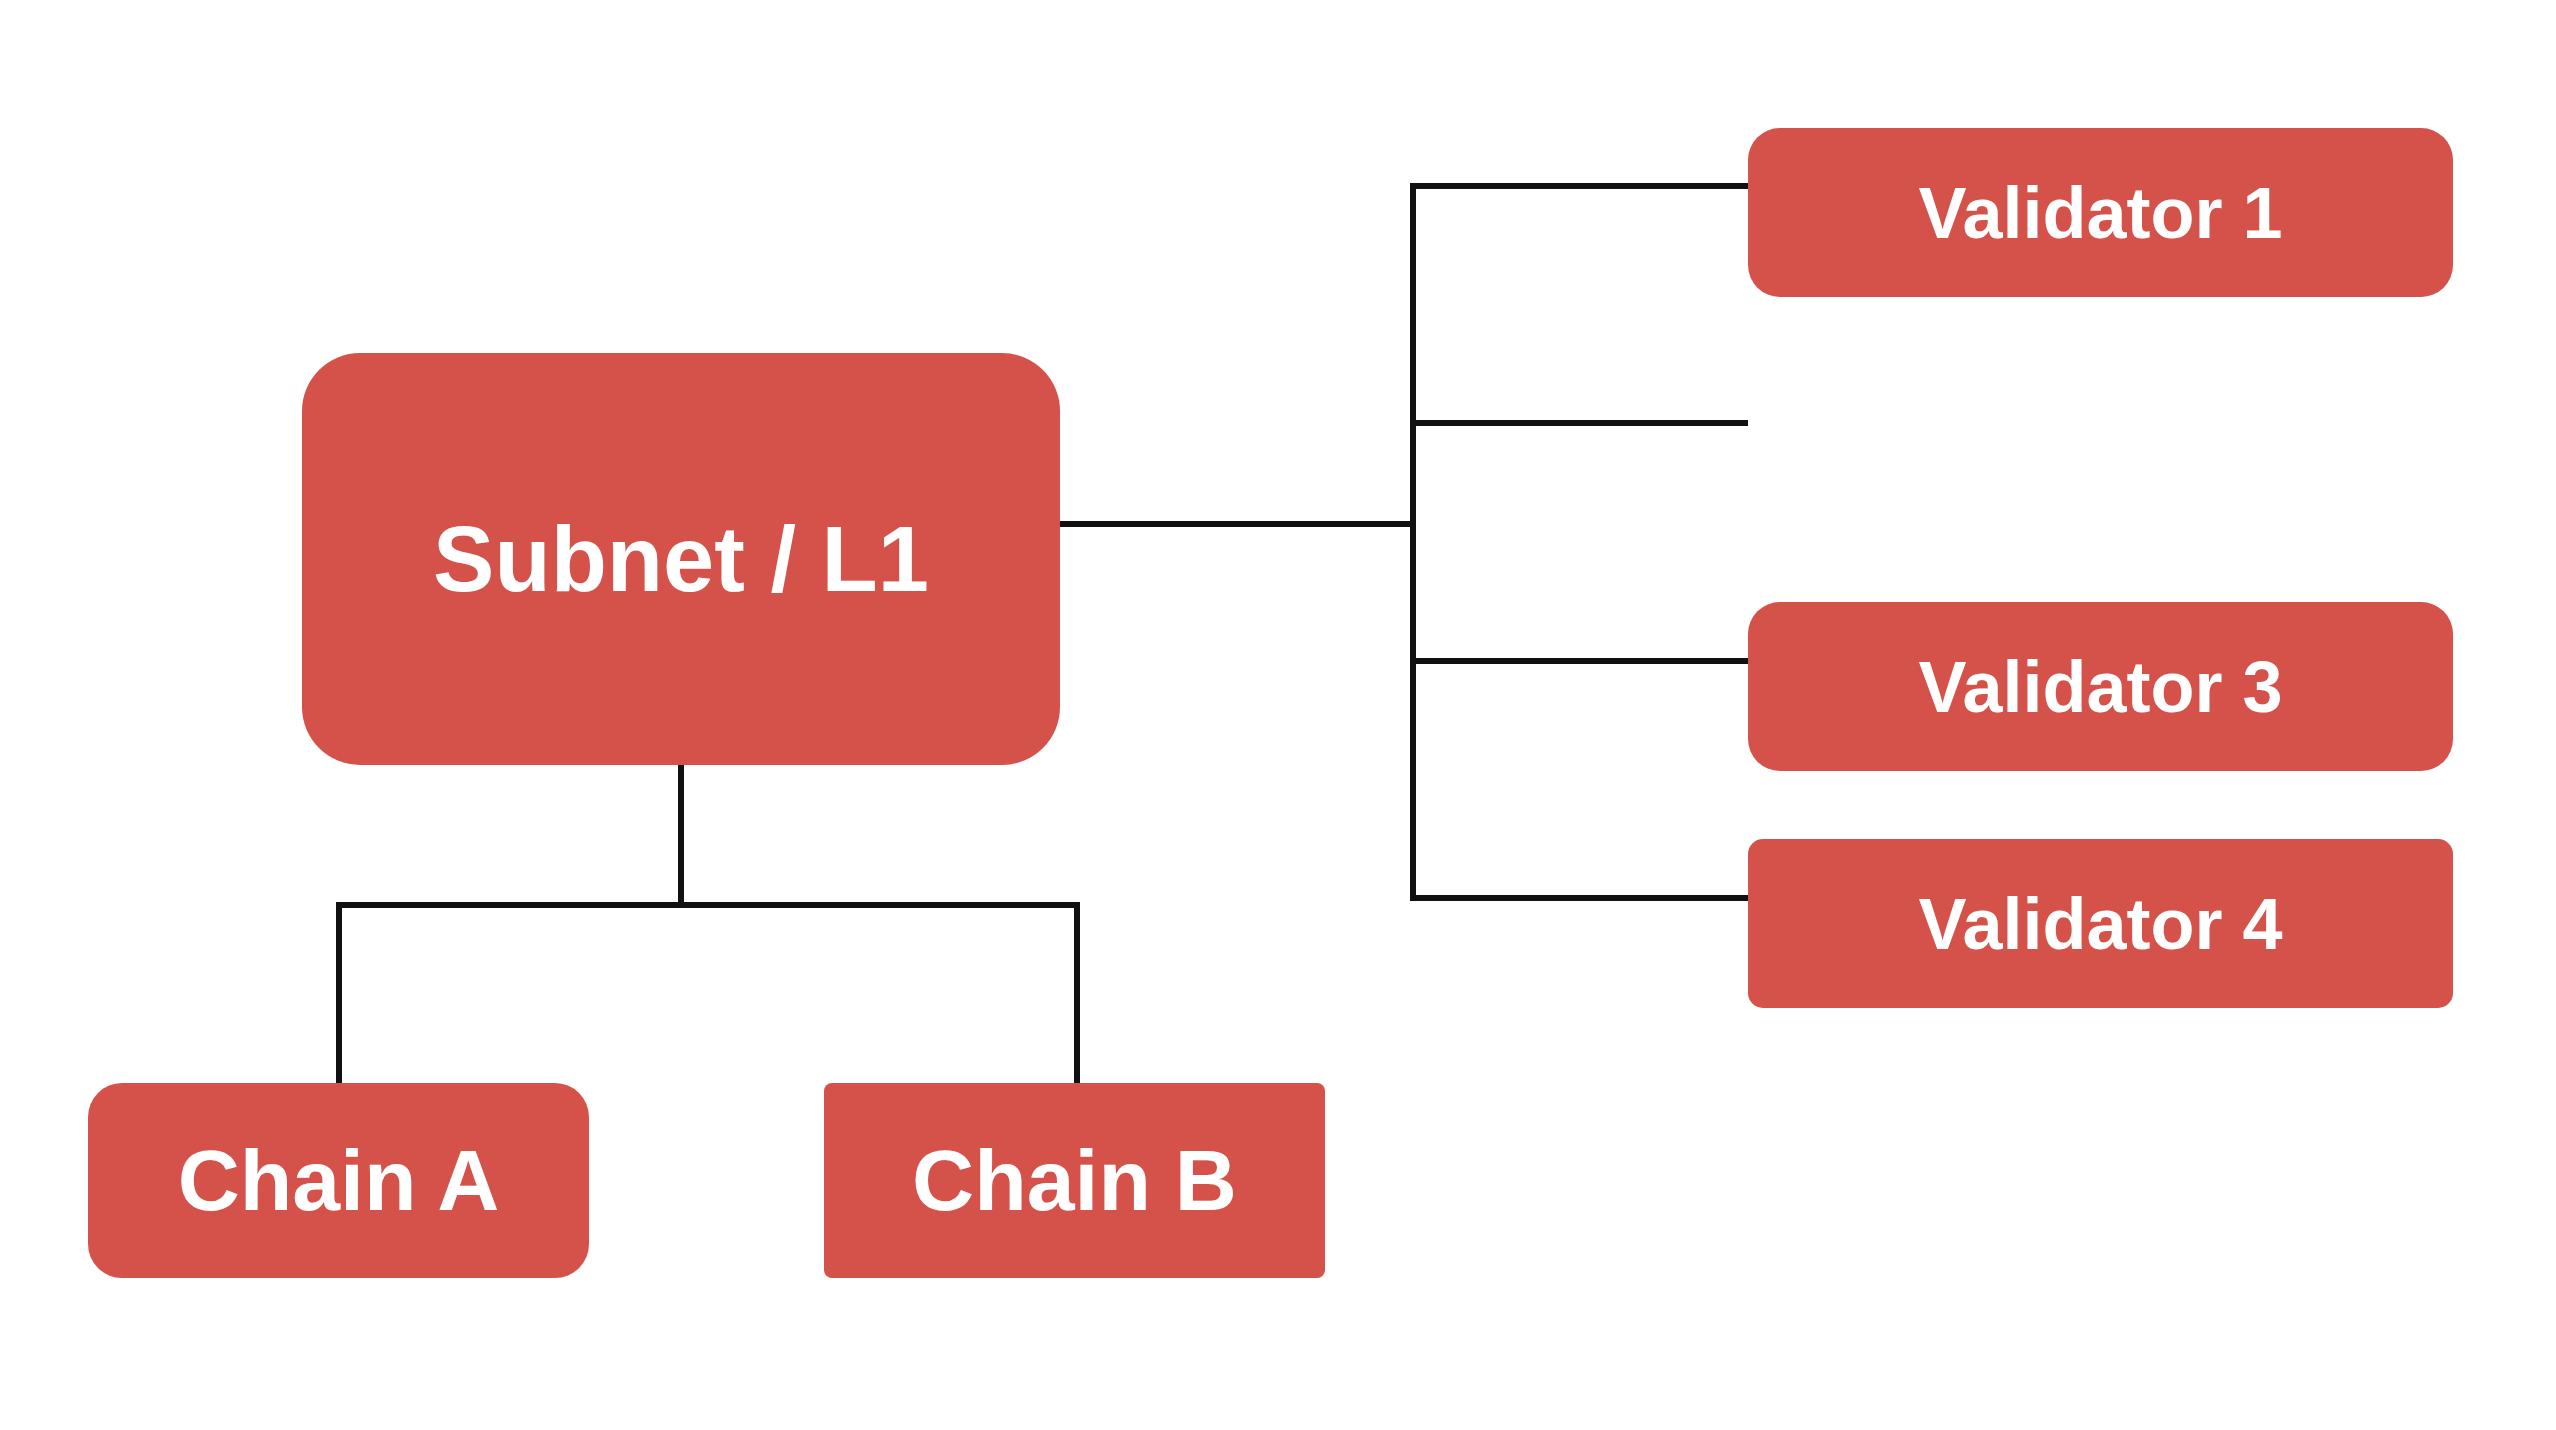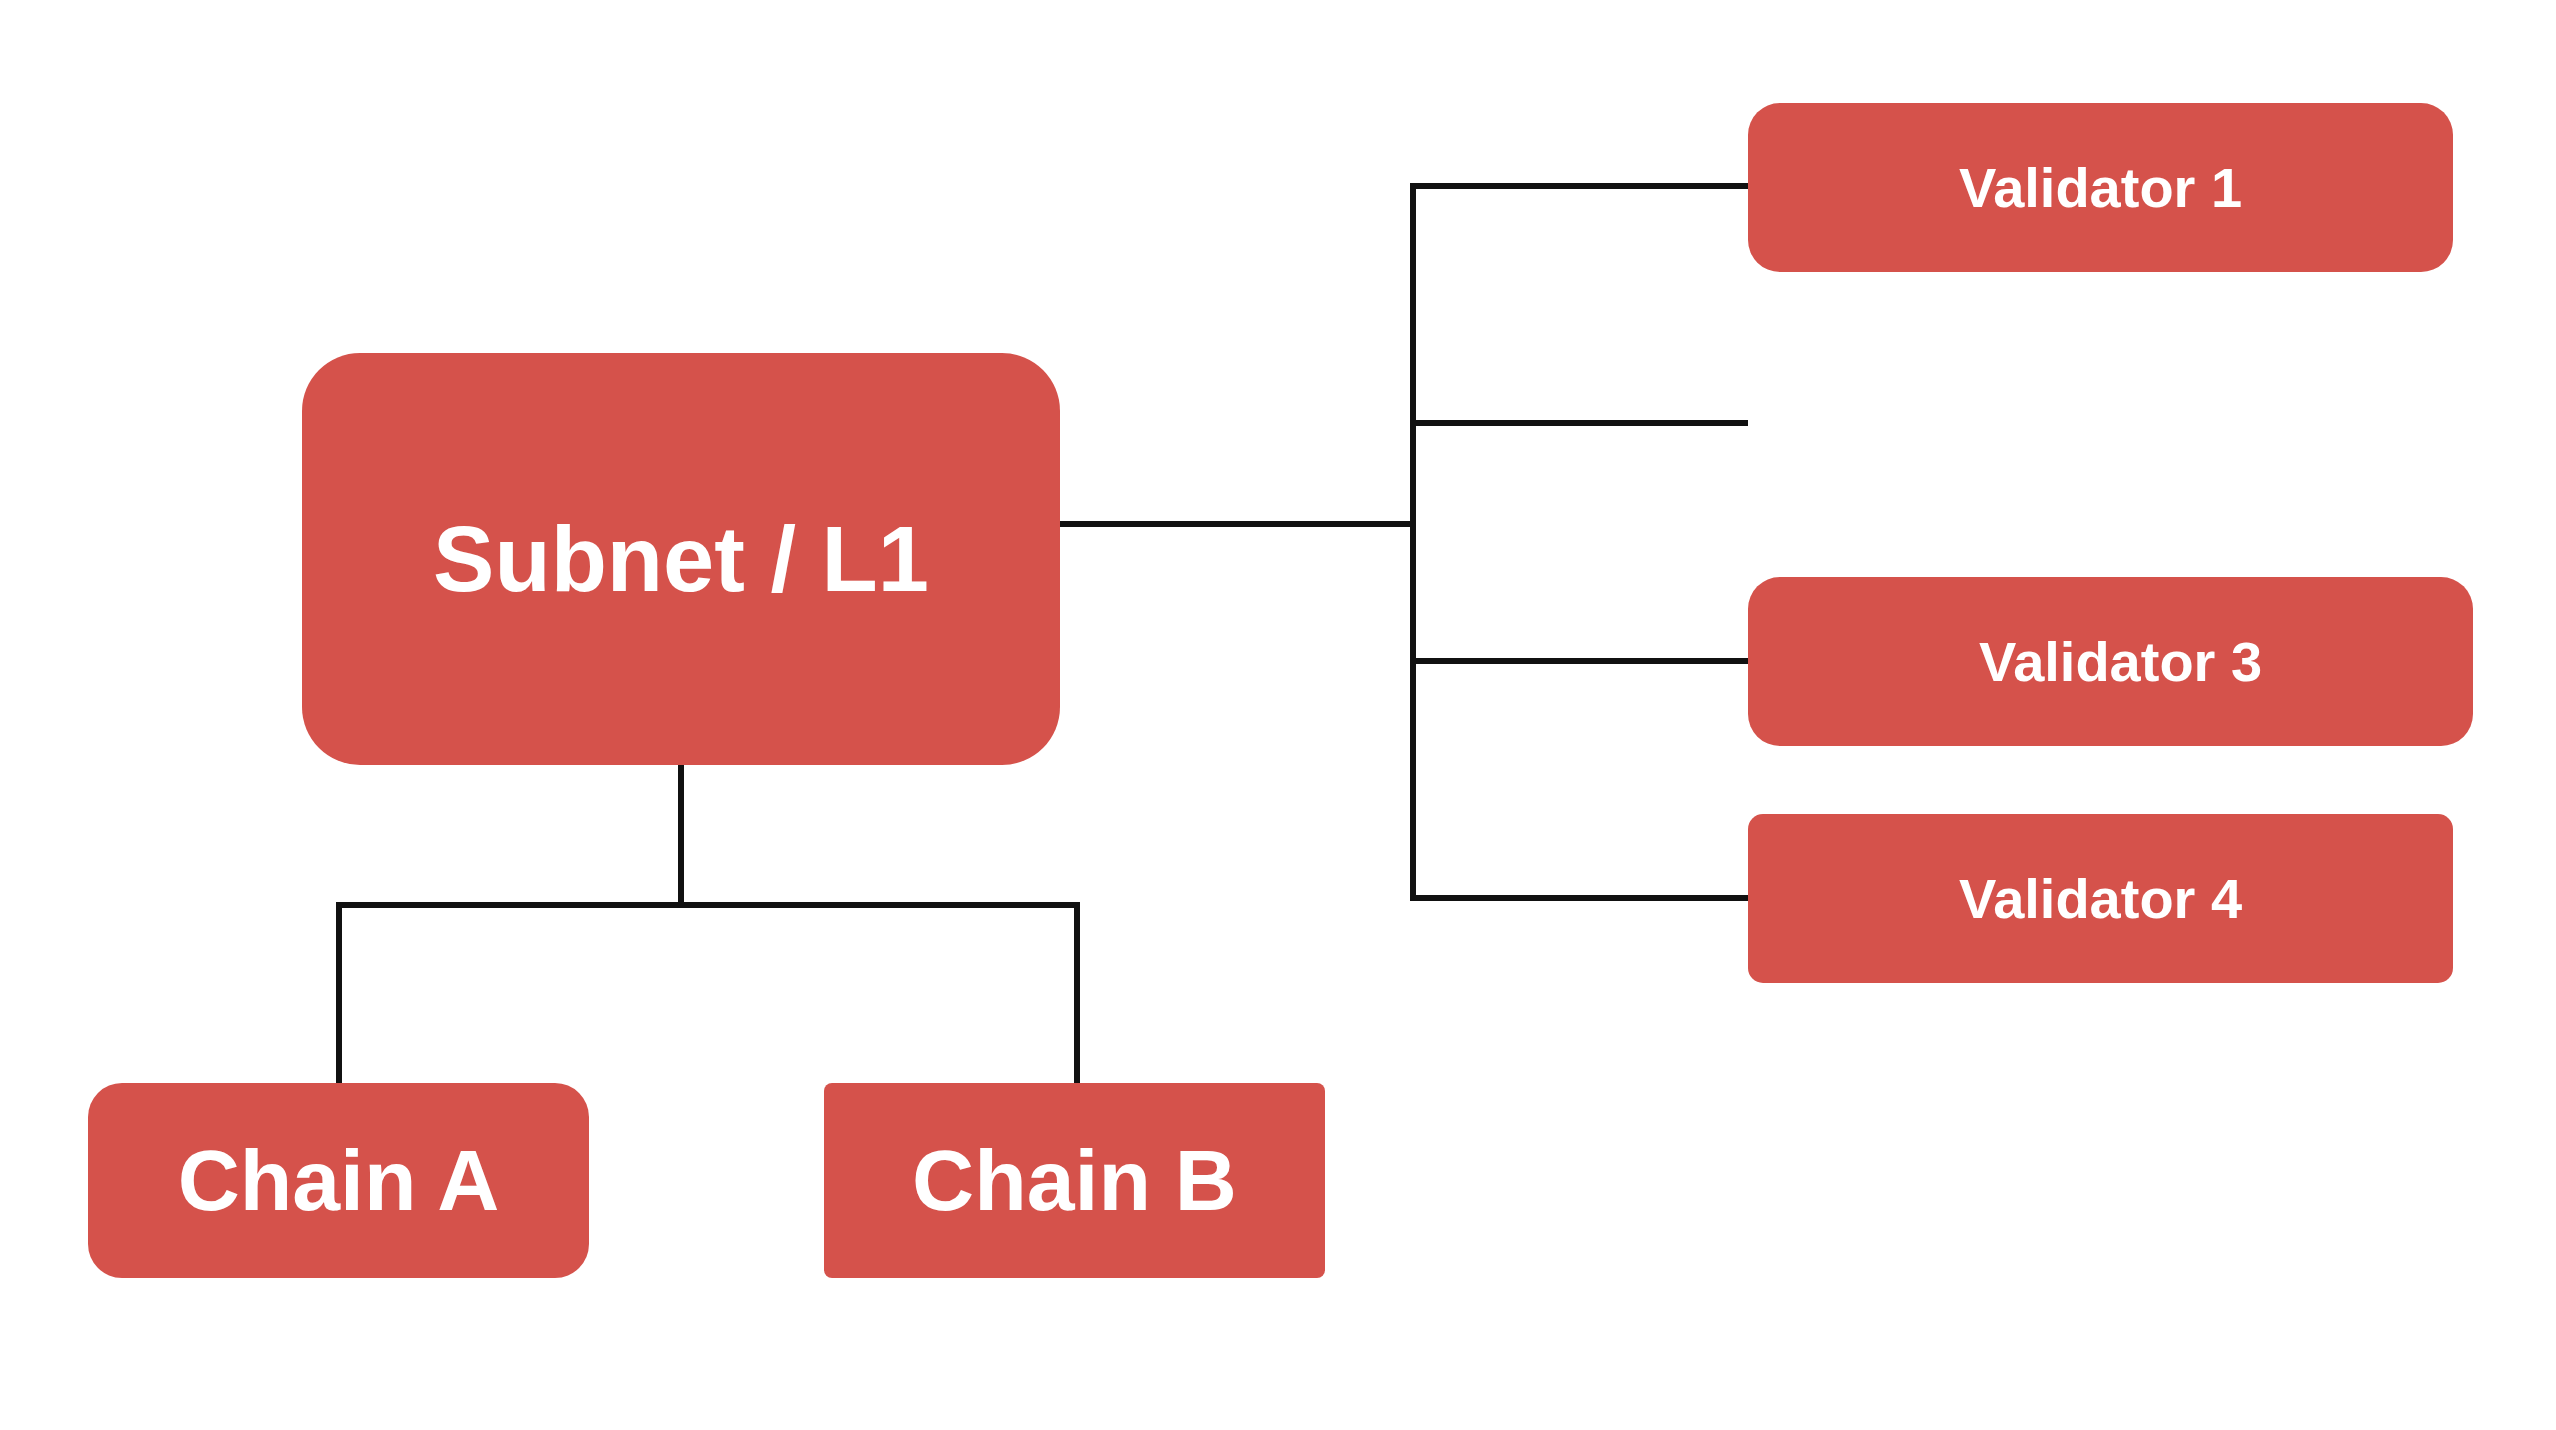--- a/index.html
+++ b/index.html
@@ -46,25 +46,26 @@
     font-size: 86px;
   }
   .node-chain-a { left: 88px; }
   .node-chain-b { left: 824px; border-radius: 8px; }
 
   
   .node-validator {
     left: 1748px;
     width: 705px; height: 169px;
     border-radius: 32px;
-    font-size: 56px;
+    font-size: 72px;
+    margin-top: 25px;
   }
   .node-validator.v1 { top: 103px; }
   .node-validator.v2 { top: 340px; }
-  .node-validator.v3 { top: 577px; padding-left: 20px; }
+  .node-validator.v3 { top: 577px; }
   .node-validator.v4 { top: 814px; border-radius: 15px; }
 
   
   .line-subnet-trunk   { left: 1060px; top: 521px; width: 356px; height: 6px; }
   .line-trunk          { left: 1410px; top: 183px; width: 6px;  height: 718px; }
   .line-branch-v1      { left: 1416px; top: 183px; width: 332px; height: 6px; }
   .line-branch-v2      { left: 1416px; top: 420px; width: 332px; height: 6px; }
   .line-branch-v3      { left: 1416px; top: 658px; width: 332px; height: 6px; }
   .line-branch-v4      { left: 1416px; top: 895px; width: 332px; height: 6px; }
 

